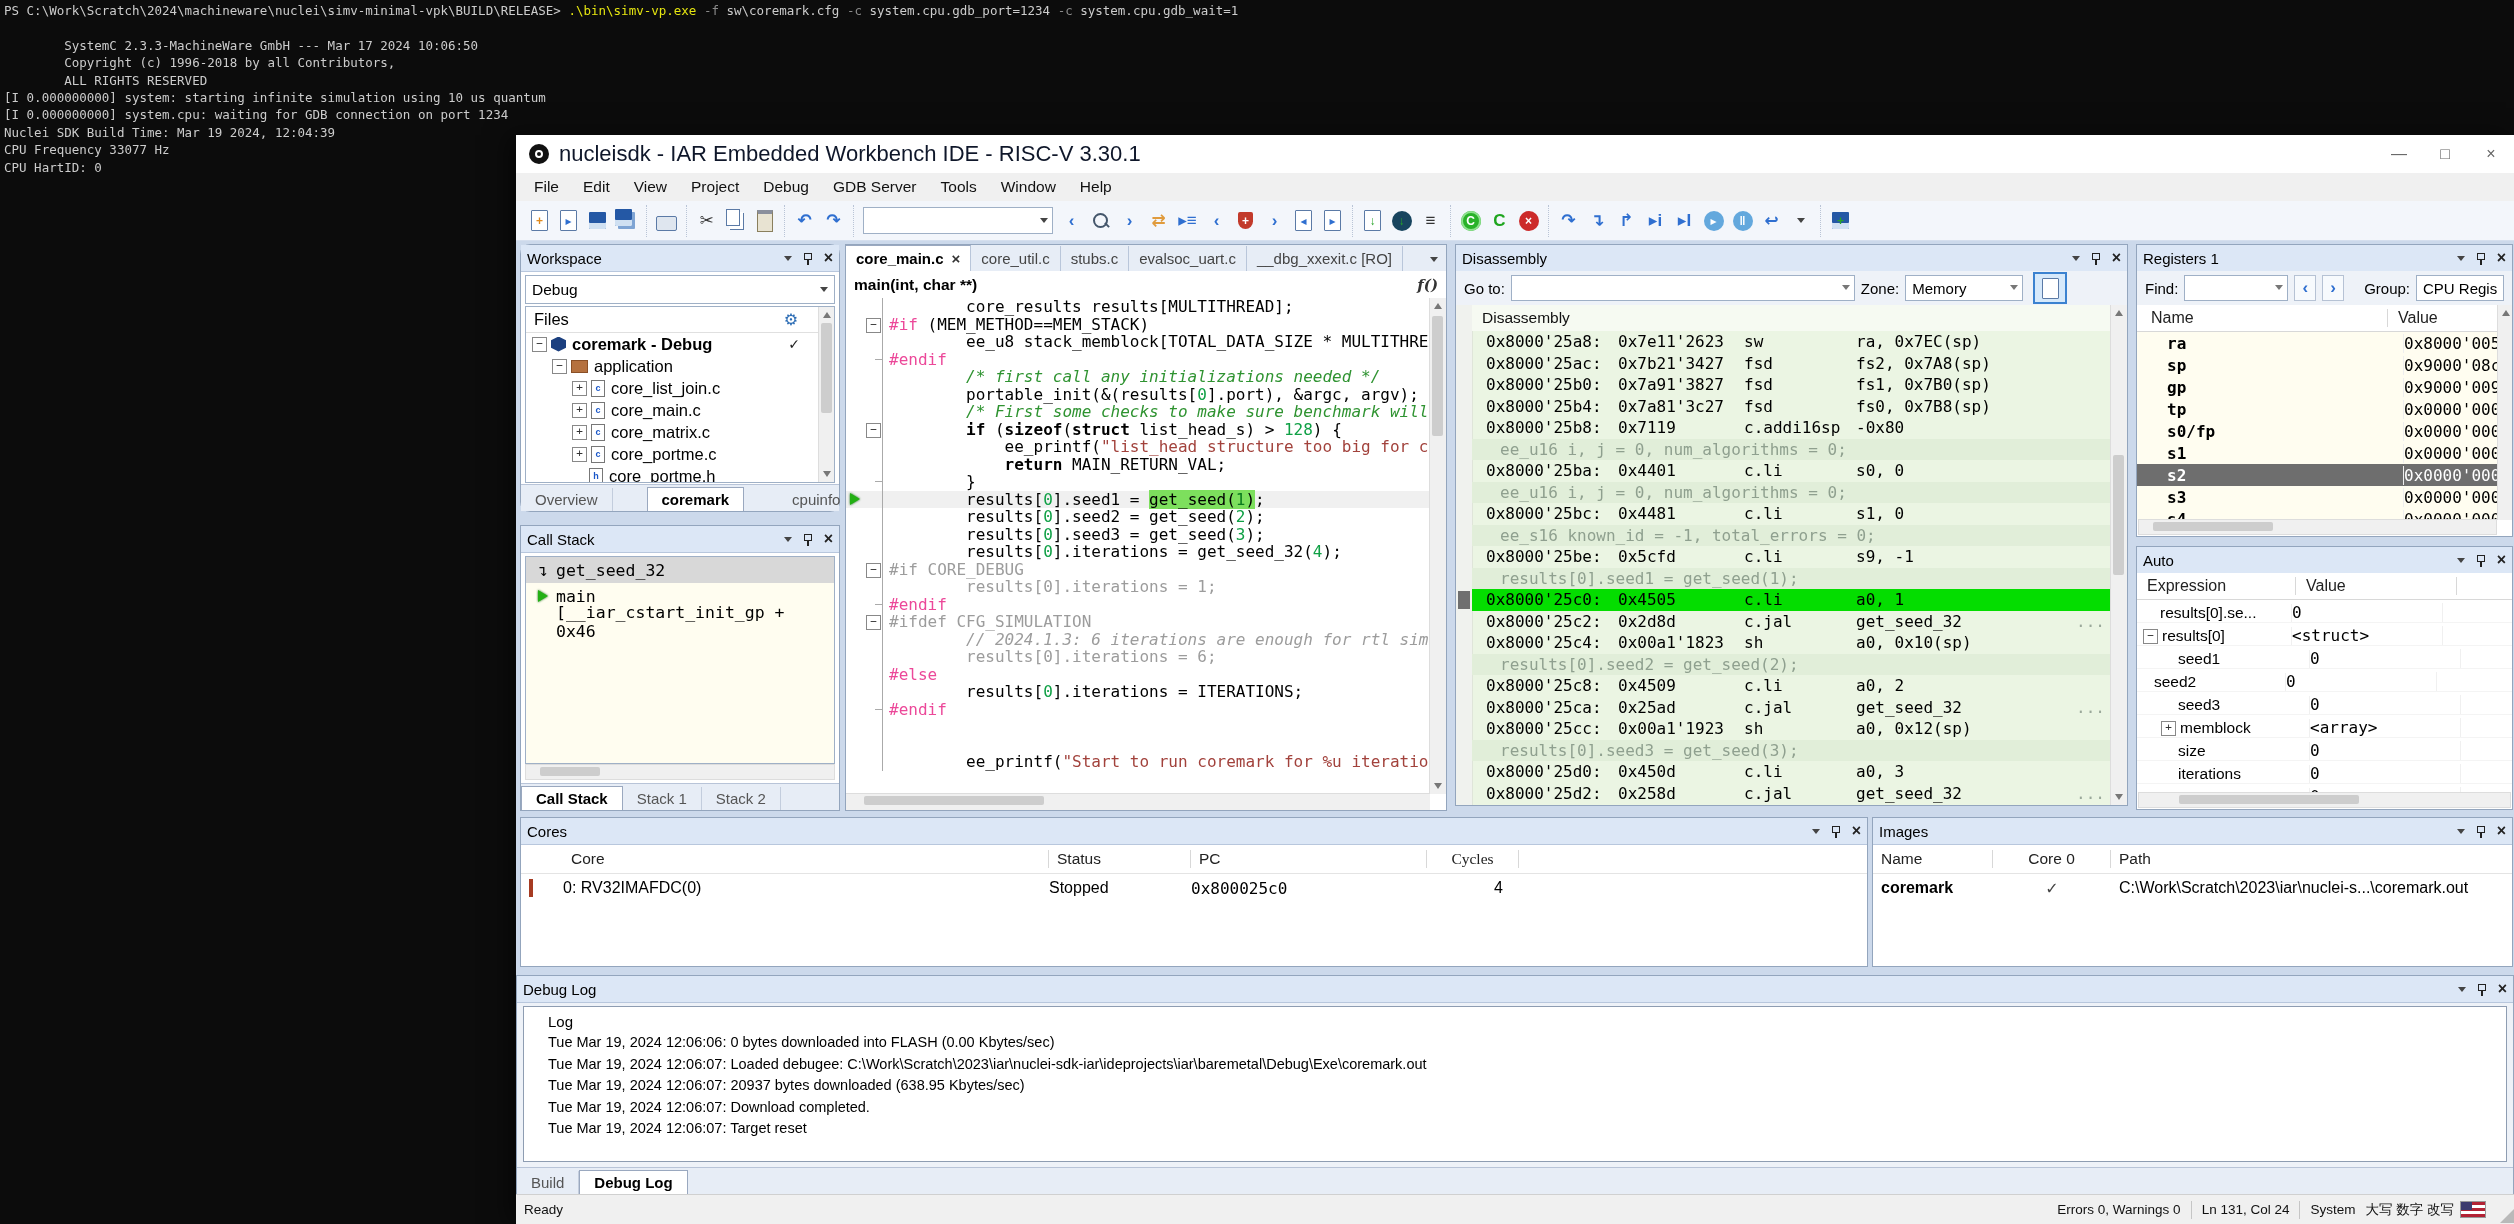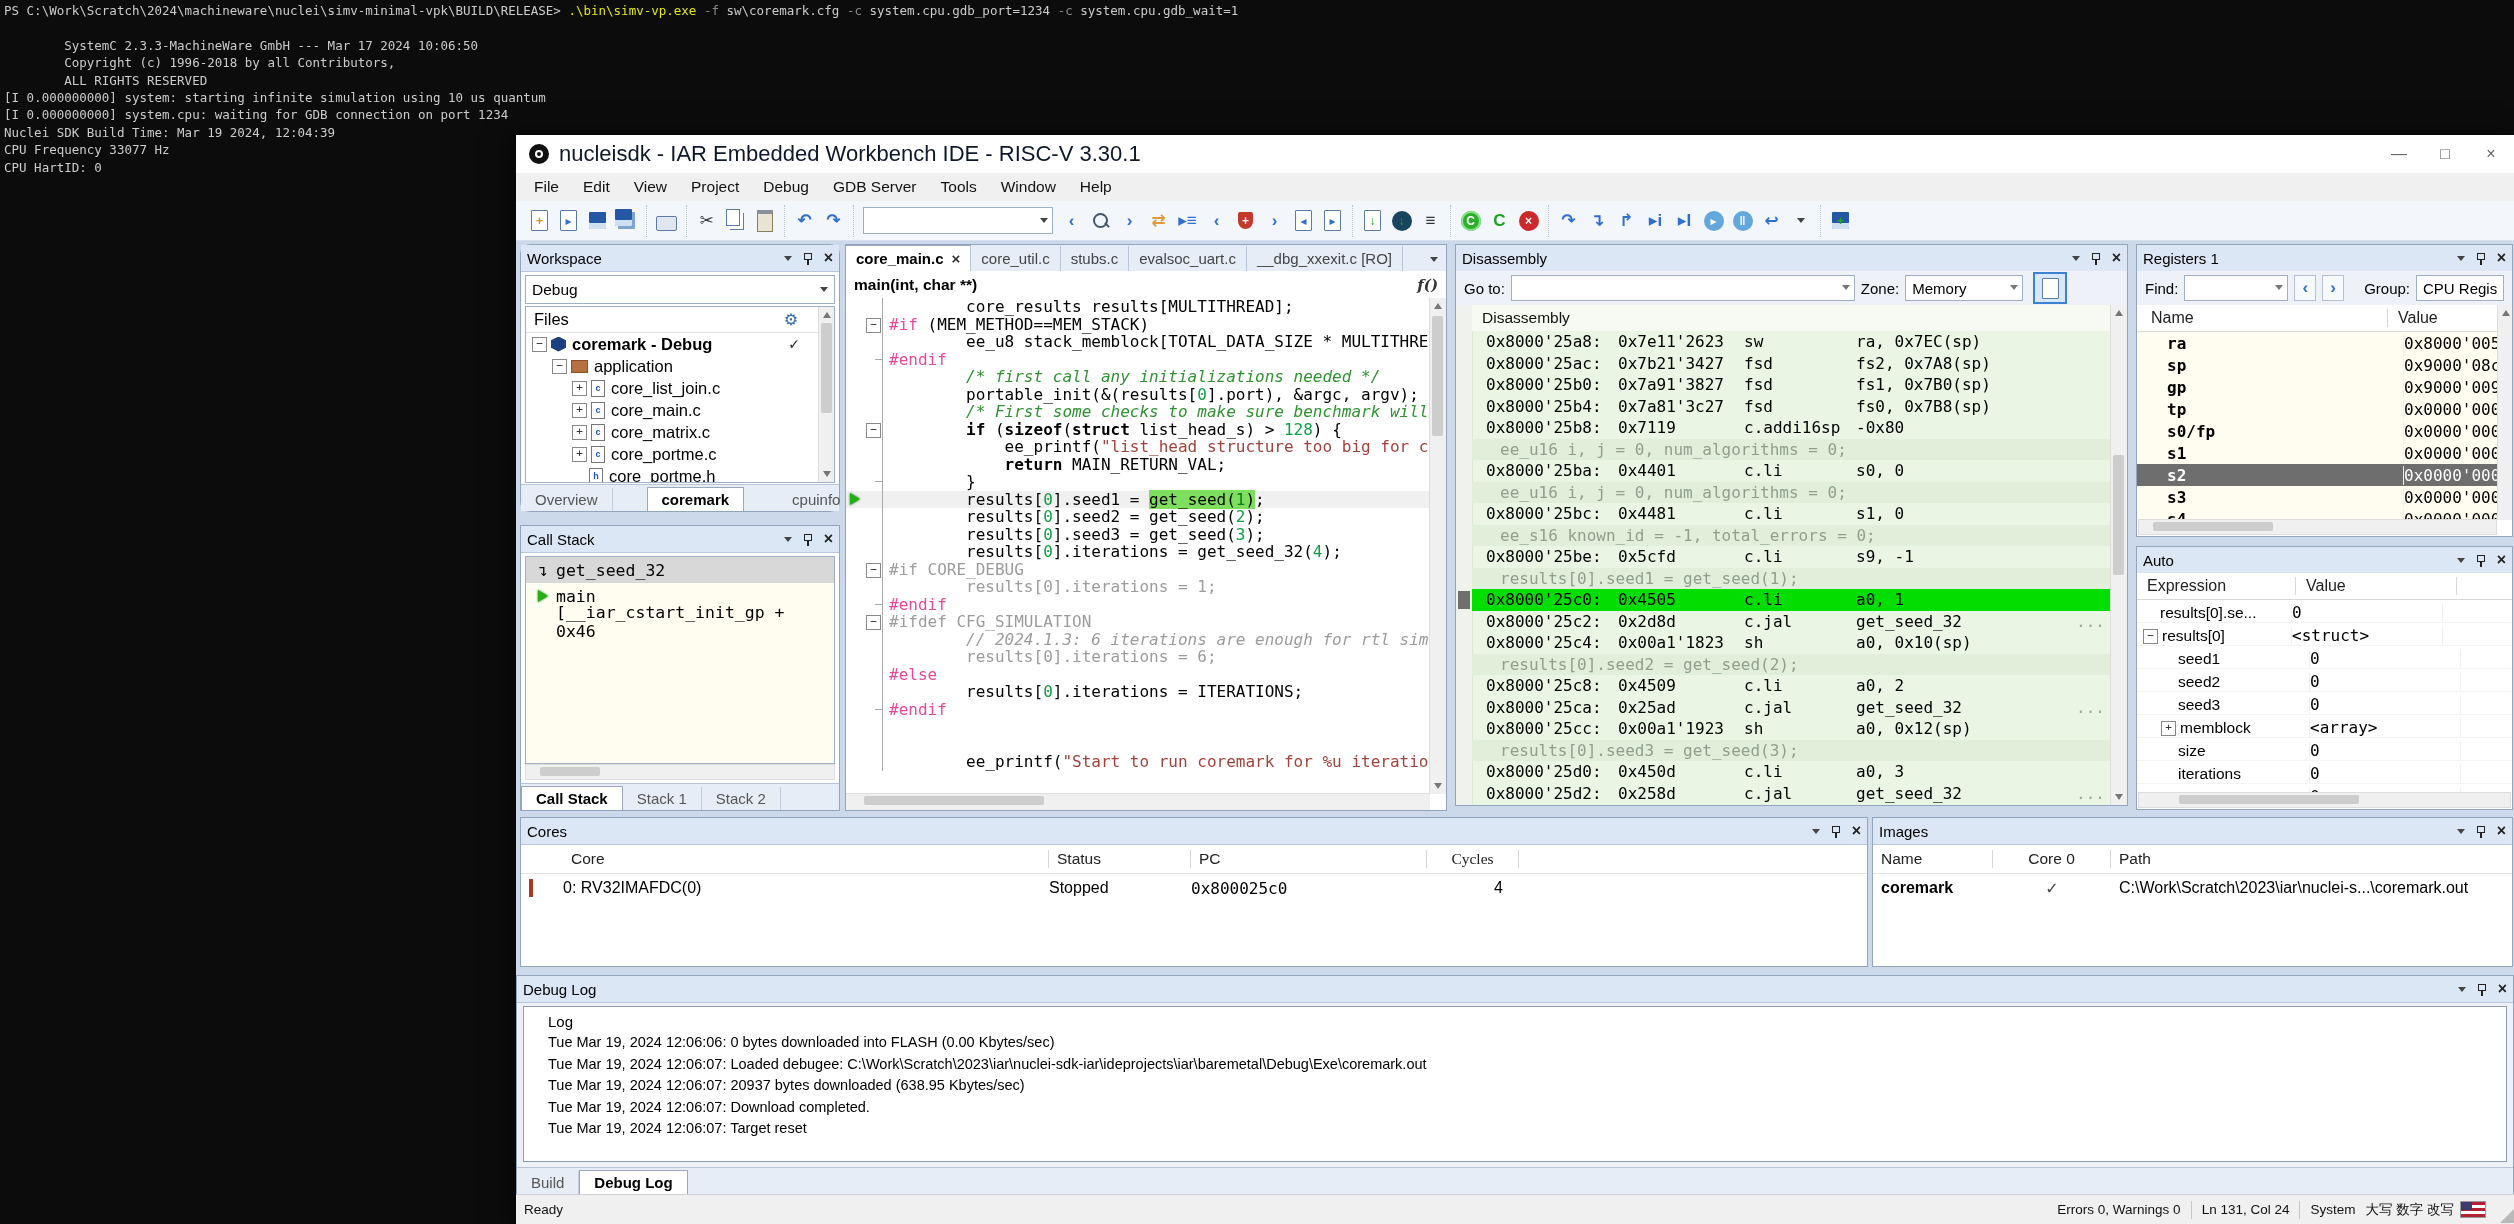--- a/index.html
+++ b/index.html
@@ -788,21 +788,21 @@
             </div>
             <div class="au-row">
               <span class="ae" style="padding-left: 24px;">
                 <span class="espace" style="width: 17px;"></span>
                 <span>seed1</span>
               </span>
               <span class="av">0</span>
               <span></span>
             </div>
             <div class="au-row">
-              <span class="ae" style="padding-left: 24px;">
+              <span class="ae" style="">
                 <span class="espace" style="width: 17px;"></span>
                 <span>seed2</span>
               </span>
               <span class="av">0</span>
               <span></span>
             </div>
             <div class="au-row">
               <span class="ae" style="padding-left: 24px;">
                 <span class="espace" style="width: 17px;"></span>
                 <span>seed3</span>

